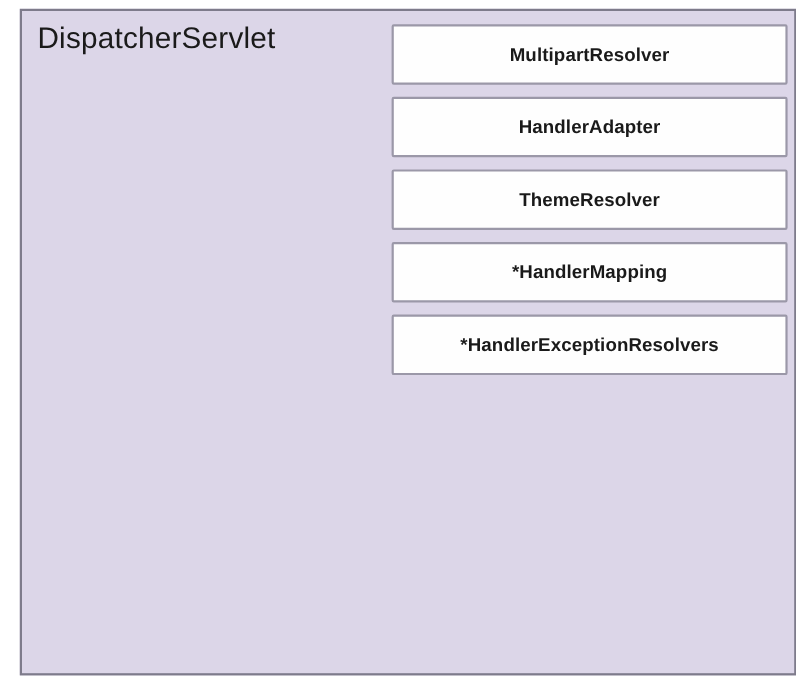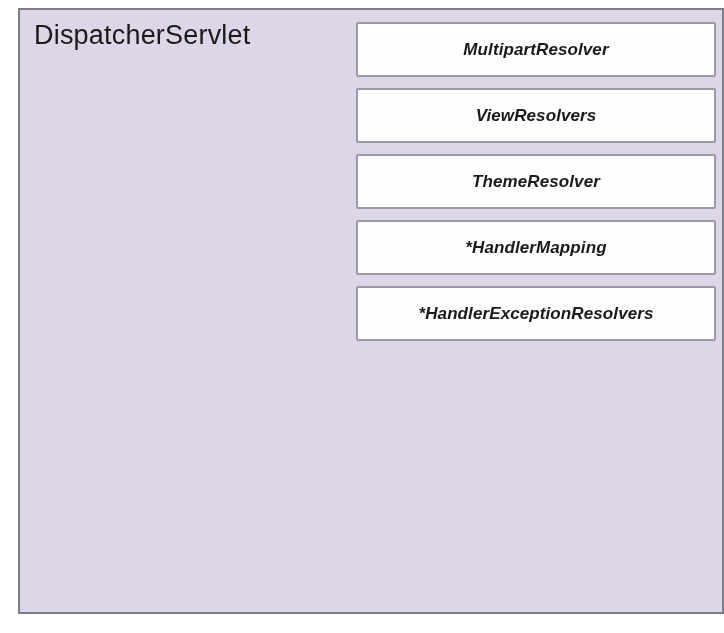--- a/index.html
+++ b/index.html
@@ -36,21 +36,20 @@
     color: var(--text-color, #1a1a1a);
   }
   .component-column {
     position: absolute;
     left: 336px;
     top: 12px;
     width: 334px;
     display: flex;
     flex-direction: column;
     gap: 11px;
-    font-style: italic;
   }
   .component-box {
     box-sizing: border-box;
     width: 360px;
     height: 55px;
     background: var(--box-fill, #fefefe);
     border: 2px solid var(--box-border, #9b98a8);
     border-radius: 2px;
     display: flex;
     align-items: center;
@@ -68,21 +67,21 @@
 
 <div class="stage">
   <div class="container-box">
     <div class="container-title">DispatcherServlet</div>
     <div class="component-column">
   <div class="component-box">
     <span class="component-label">MultipartResolver</span>
   </div>
 
   <div class="component-box">
-    <span class="component-label">ViewResolvers</span>
+    <span class="component-label">HandlerAdapter</span>
   </div>
 
   <div class="component-box">
     <span class="component-label">ThemeResolver</span>
   </div>
 
   <div class="component-box">
     <span class="component-label">*HandlerMapping</span>
   </div>
 

